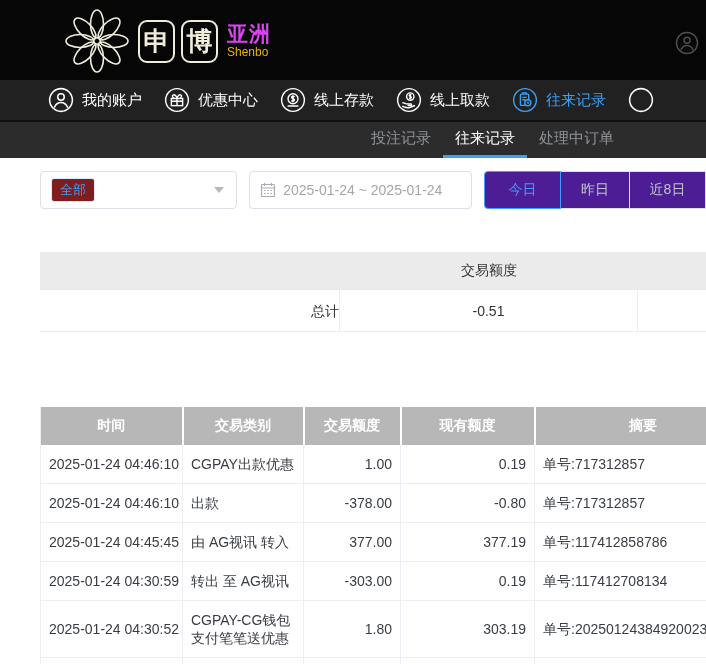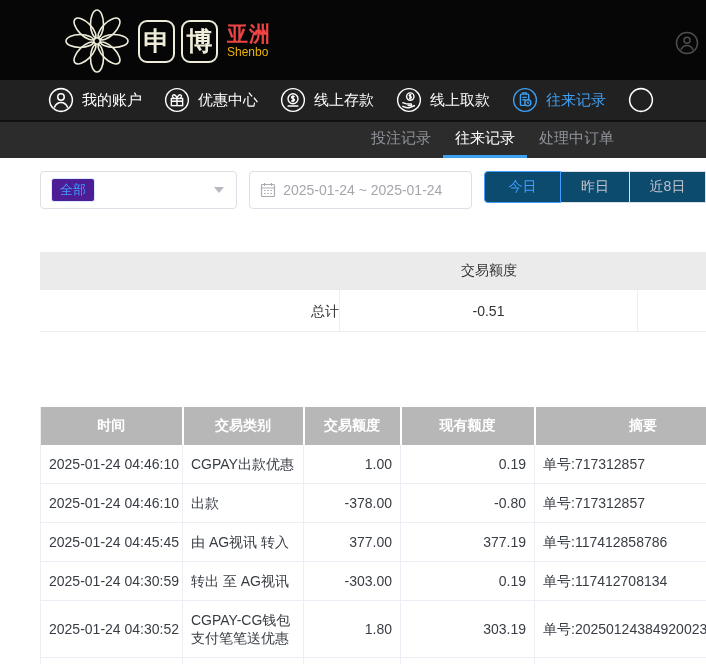--- a/index.html
+++ b/index.html
@@ -7,50 +7,50 @@
   body { font-family:"Liberation Sans", sans-serif; background:#fff; }
   .page { position:relative; width:706px; height:664px; overflow:hidden; background:#fff; }
 
   
   .site-header { position:relative; height:80px; background:#060606; }
   .logo-wrap { position:absolute; left:62px; top:6px; display:flex; align-items:center; gap:6px; }
   .flower { width:70px; height:70px; }
   .logo-box { width:37px; height:43px; border:2.5px solid #efecd9; border-radius:9px; color:#efecd9;
               font-size:26px; font-weight:700; display:flex; align-items:center; justify-content:center; }
   .logo-right { display:flex; flex-direction:column; justify-content:center; margin-left:3px; }
-  .logo-region { color:#ef4444; font-size:21px; font-weight:700; letter-spacing:1px; line-height:22px; }
+  .logo-region { color:#d946ef; font-size:21px; font-weight:700; letter-spacing:1px; line-height:22px; }
   .logo-sub { color:#eab308; font-size:12px; line-height:14px; }
   .avatar { position:absolute; right:7px; top:31px; width:24px; height:24px; color:#4d4d4d; }
 
   
   .mainnav { height:40px; background:#212121; display:flex; align-items:center; padding-left:48px; gap:22px; overflow:hidden; }
   .nav-item { display:flex; align-items:center; gap:8px; color:#fff; font-size:15px; white-space:nowrap; cursor:pointer; }
   .nav-item.active { color:#3d9ff2; }
   .nav-icon { width:26px; height:26px; flex:0 0 26px; }
 
   
   .subnav { height:38px; background:#2c2c2c; border-top:2px solid #101010; display:flex; justify-content:flex-end;
             padding-right:80px; }
   .tab { height:100%; display:flex; align-items:center; padding:0 12px; font-size:15px; color:#8f9399;
          border-bottom:3px solid transparent; cursor:pointer; }
   .tab.active { color:#ffffff; border-bottom-color:#3da0f2; }
 
   
   .filters { display:flex; margin:13px 0 0 40px; gap:12px; height:38px; }
   .type-select { width:200px; height:38px; border:1px solid #dcdfe6; border-radius:4px; background:#fff;
                  display:flex; align-items:center; padding:0 10px; cursor:pointer; position:relative; }
-  .type-tag { background:#4c1d95; border:1px solid #d9ecff; color:#409eff; font-size:13px; padding:2px 8px; border-radius:3px; }
+  .type-tag { background:#7f1d1d; border:1px solid #d9ecff; color:#409eff; font-size:13px; padding:2px 8px; border-radius:3px; }
   .caret { position:absolute; right:12px; width:0; height:0; border-left:5px solid transparent;
            border-right:5px solid transparent; border-top:6px solid #b6b9c0; }
   .date-input { width:226px; height:38px; border:1px solid #dcdfe6; border-radius:4px; background:#fff;
                 display:flex; align-items:center; padding:4px 10px; gap:7px; }
   .date-input svg { width:16px; height:16px; flex:0 0 16px; }
   .date-text { color:#a3a6ac; font-size:14px; white-space:nowrap; }
   .btn-group { display:flex; }
-  .qbtn { height:32px; background:#0c4a6e; border:1px solid #dcdfe6; color:#bfc3cb; font-size:14px;
+  .qbtn { height:38px; background:#4c1d95; border:1px solid #dcdfe6; color:#bfc3cb; font-size:14px;
           font-family:"Liberation Sans", sans-serif; cursor:pointer; margin-left:-1px; }
   .qbtn:first-child { border-radius:4px 0 0 4px; margin-left:0; }
   .qbtn.b1 { width:77px; } .qbtn.b2 { width:70px; } .qbtn.b3 { width:77px; }
   .qbtn.active { border:1px solid #409eff; color:#409eff; position:relative; z-index:1; }
 
   
   .summary { margin:43px 0 0 40px; width:938px; font-size:14px; color:#333; }
   .s-head { display:flex; height:38px; background:#ebebeb; align-items:center; }
   .s-row { display:flex; height:42px; align-items:center; border-bottom:1px solid #ebeef5; }
   .s-c1 { width:300px; text-align:right; }

